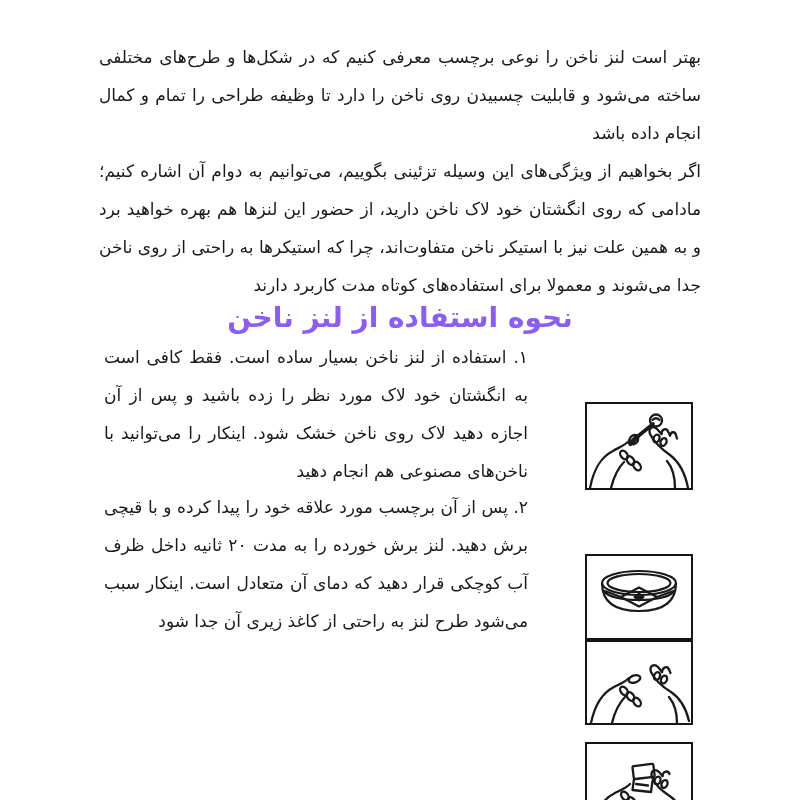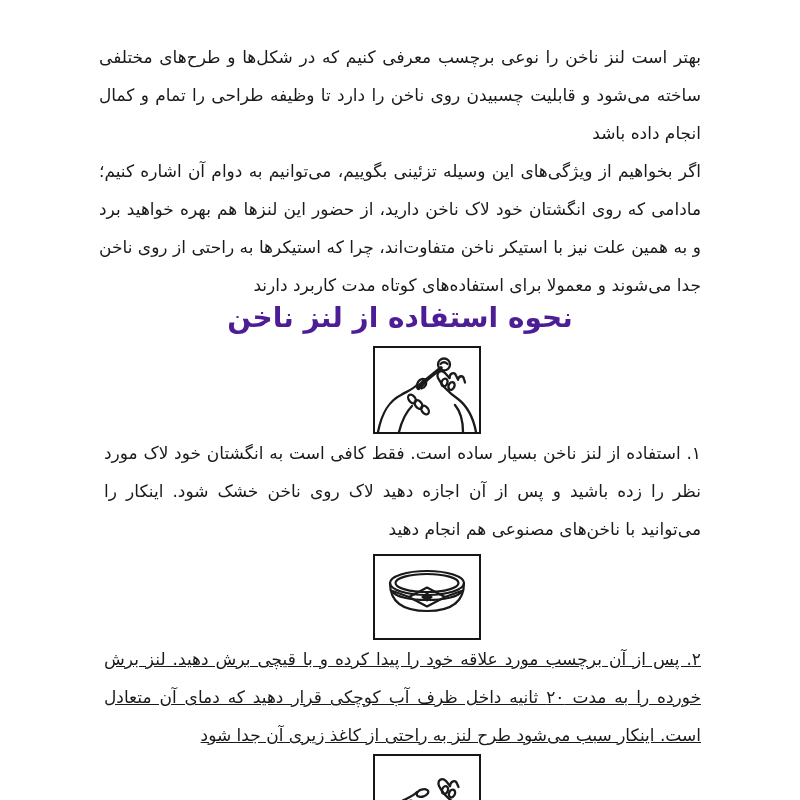--- a/index.html
+++ b/index.html
@@ -9,22 +9,22 @@
     background:#ffffff;color:#1a1a1a;direction:rtl;
     font-family:"DejaVu Sans",sans-serif;
   }
   p{margin:0;}
   figure{margin:0;}
   .para{font-size:17px;line-height:38px;text-align:justify;}
   .heading{
     font-size:28px;line-height:40px;font-weight:bold;
     text-align:center;margin:-6px 0 0;color:#c21b23;
   }
-  .step-row{display:flex;align-items:center;padding-left:5px;flex-direction:column;}
-  .row-2{margin-top:-2px;text-decoration:underline;}
+  .step-row{display:flex;align-items:flex-end;padding-left:5px;}
+  .row-2{margin-top:-2px;}
   .row-4{margin-top:17px;}
   .figure{
     flex:0 0 auto;width:104px;background:#ffffff;
     border:2px solid #161616;margin:0 8px 0 57px;
   }
   .fig-1{height:84px;margin-top:8px;}
   .fig-2{height:82px;margin-top:8px;}
   .fig-3{height:81px;}
   .fig-4{height:82px;}
   .step-text{flex:1;font-size:17px;line-height:38px;text-align:justify;}
@@ -33,21 +33,21 @@
   svg{display:block;width:100%;height:100%;}
 </style>
 </head>
 <body>
 
 <div class="page">
 
   <p class="para">بهتر است لنز ناخن را نوعی برچسب معرفی کنیم که در شکل‌ها و طرح‌های مختلفی ساخته می‌شود و قابلیت چسبیدن روی ناخن را دارد تا وظیفه طراحی را تمام و کمال انجام داده باشد</p>
   <p class="para">اگر بخواهیم از ویژگی‌های این وسیله تزئینی بگوییم، می‌توانیم به دوام آن اشاره کنیم؛ مادامی که روی انگشتان خود لاک ناخن دارید، از حضور این لنزها هم بهره خواهید برد و به همین علت نیز با استیکر ناخن متفاوت‌اند، چرا که استیکرها به راحتی از روی ناخن جدا می‌شوند و معمولا برای استفاده‌های کوتاه مدت کاربرد دارند</p>
 
-  <h1 class="heading" style="color: #4c1d95;">نحوه استفاده از لنز ناخن</h1>
+  <h1 class="heading" style="color: #8b5cf6;">نحوه استفاده از لنز ناخن</h1>
 
   <section class="step-row row-1">
     <figure class="figure fig-1">
       <svg viewBox="0 0 104 84">
         <g fill="none" stroke="#1a1a1a" stroke-width="2.3" stroke-linecap="round" stroke-linejoin="round">
           <path d="M3 84 C7 64 14 53 26 47 C33 43 38 41 42 37"></path>
           <path d="M24 84 C27 72 31 64 37 58"></path>
           <ellipse cx="37" cy="51" rx="3.2" ry="4.8" transform="rotate(-38 37 51)"></ellipse>
           <ellipse cx="43.5" cy="56.5" rx="3.2" ry="4.8" transform="rotate(-38 43.5 56.5)"></ellipse>
           <ellipse cx="50" cy="62" rx="3.2" ry="4.8" transform="rotate(-38 50 62)"></ellipse>

